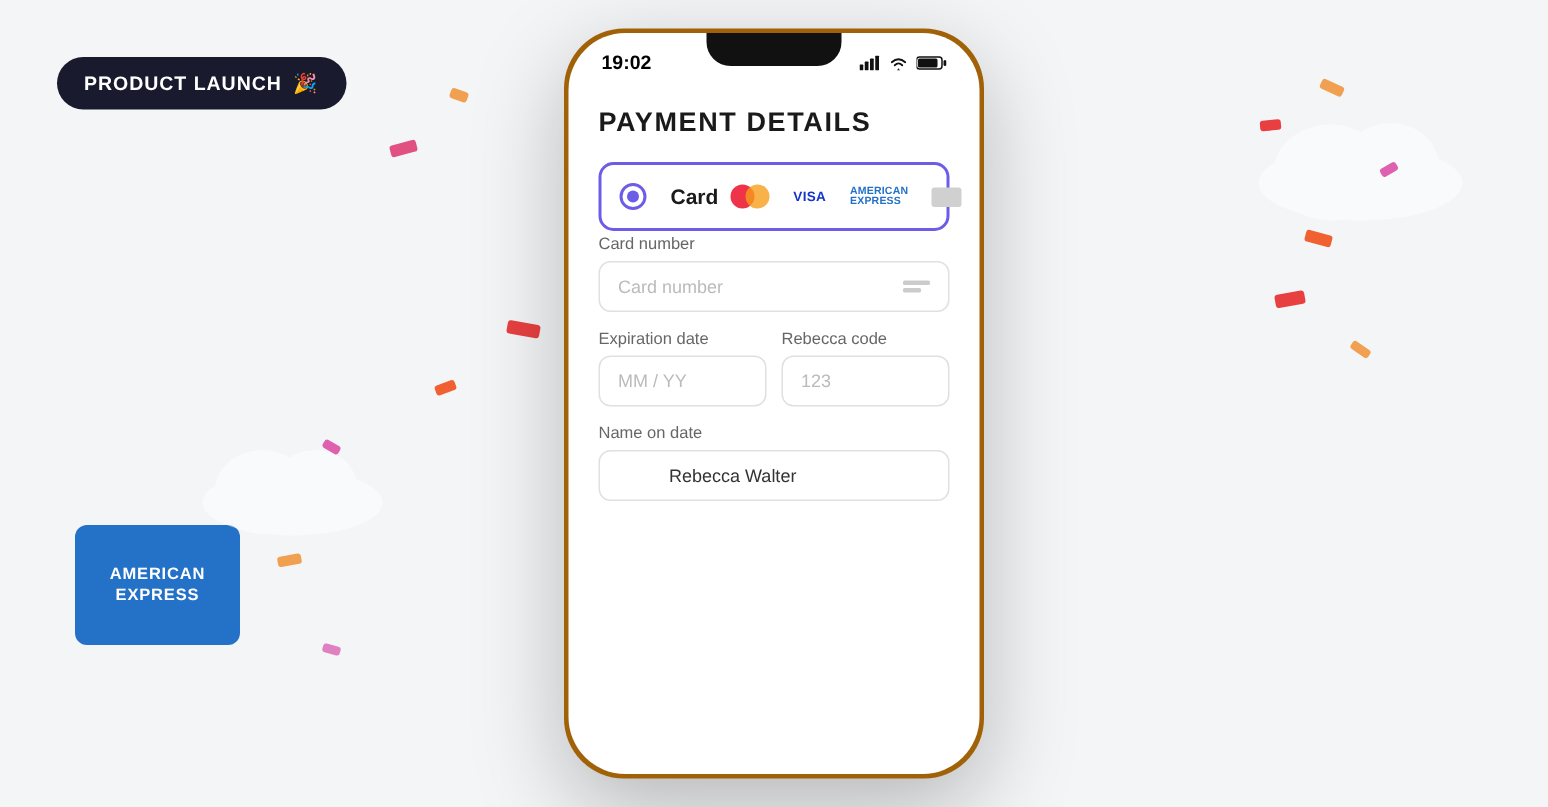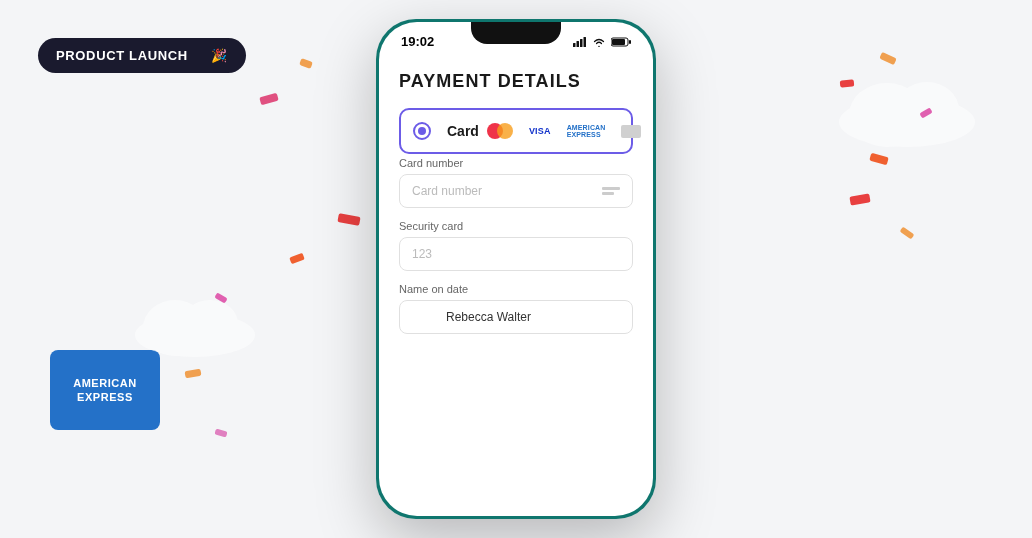--- a/index.html
+++ b/index.html
@@ -20,21 +20,21 @@
       left: 38px;
       background: #1a1a2e;
       color: #fff;
       border-radius: 50px;
       padding: 10px 18px;
       font-size: 13px;
       font-weight: 700;
       letter-spacing: 0.05em;
       display: flex;
       align-items: center;
-      gap: 23px;
+      gap: 8px;
       z-index: 10;
     }
 
     
     .confetti {
       position: absolute;
       border-radius: 2px;
     }
 
     
@@ -63,21 +63,21 @@
       position: absolute;
       left: 50%;
       top: 50%;
       transform: translate(-50%, -50%);
       z-index: 5;
     }
 
     .phone {
       width: 280px;
       height: 500px;
-      background: #0f766e;
+      background: #a16207;
       border-radius: 40px;
       padding: 3px;
       box-shadow: 0 20px 60px rgba(0,0,0,0.25);
     }
 
     .phone-inner {
       width: 100%;
       height: 100%;
       background: white;
       border-radius: 38px;
@@ -386,21 +386,27 @@
             <span>Card number</span>
             <div class="card-input-icon">
               <div class="card-input-bar"></div>
               <div class="card-input-bar short"></div>
             </div>
           </div>
         </div>
 
         <div class="field-row">
           <div class="field-half">
-            <div class="field-label">Security card</div>
+            <div class="field-label">Expiration date</div>
+            <div class="field-input">
+              <span>MM / YY</span>
+            </div>
+          </div>
+          <div class="field-half">
+            <div class="field-label">Rebecca code</div>
             <div class="field-input">
               <span>123</span>
             </div>
           </div>
         </div>
 
         <div>
           <div class="field-label">Name on date</div>
           <div class="field-input" style="color:#333;padding-left:46px;">
             <span>Rebecca Walter</span>

